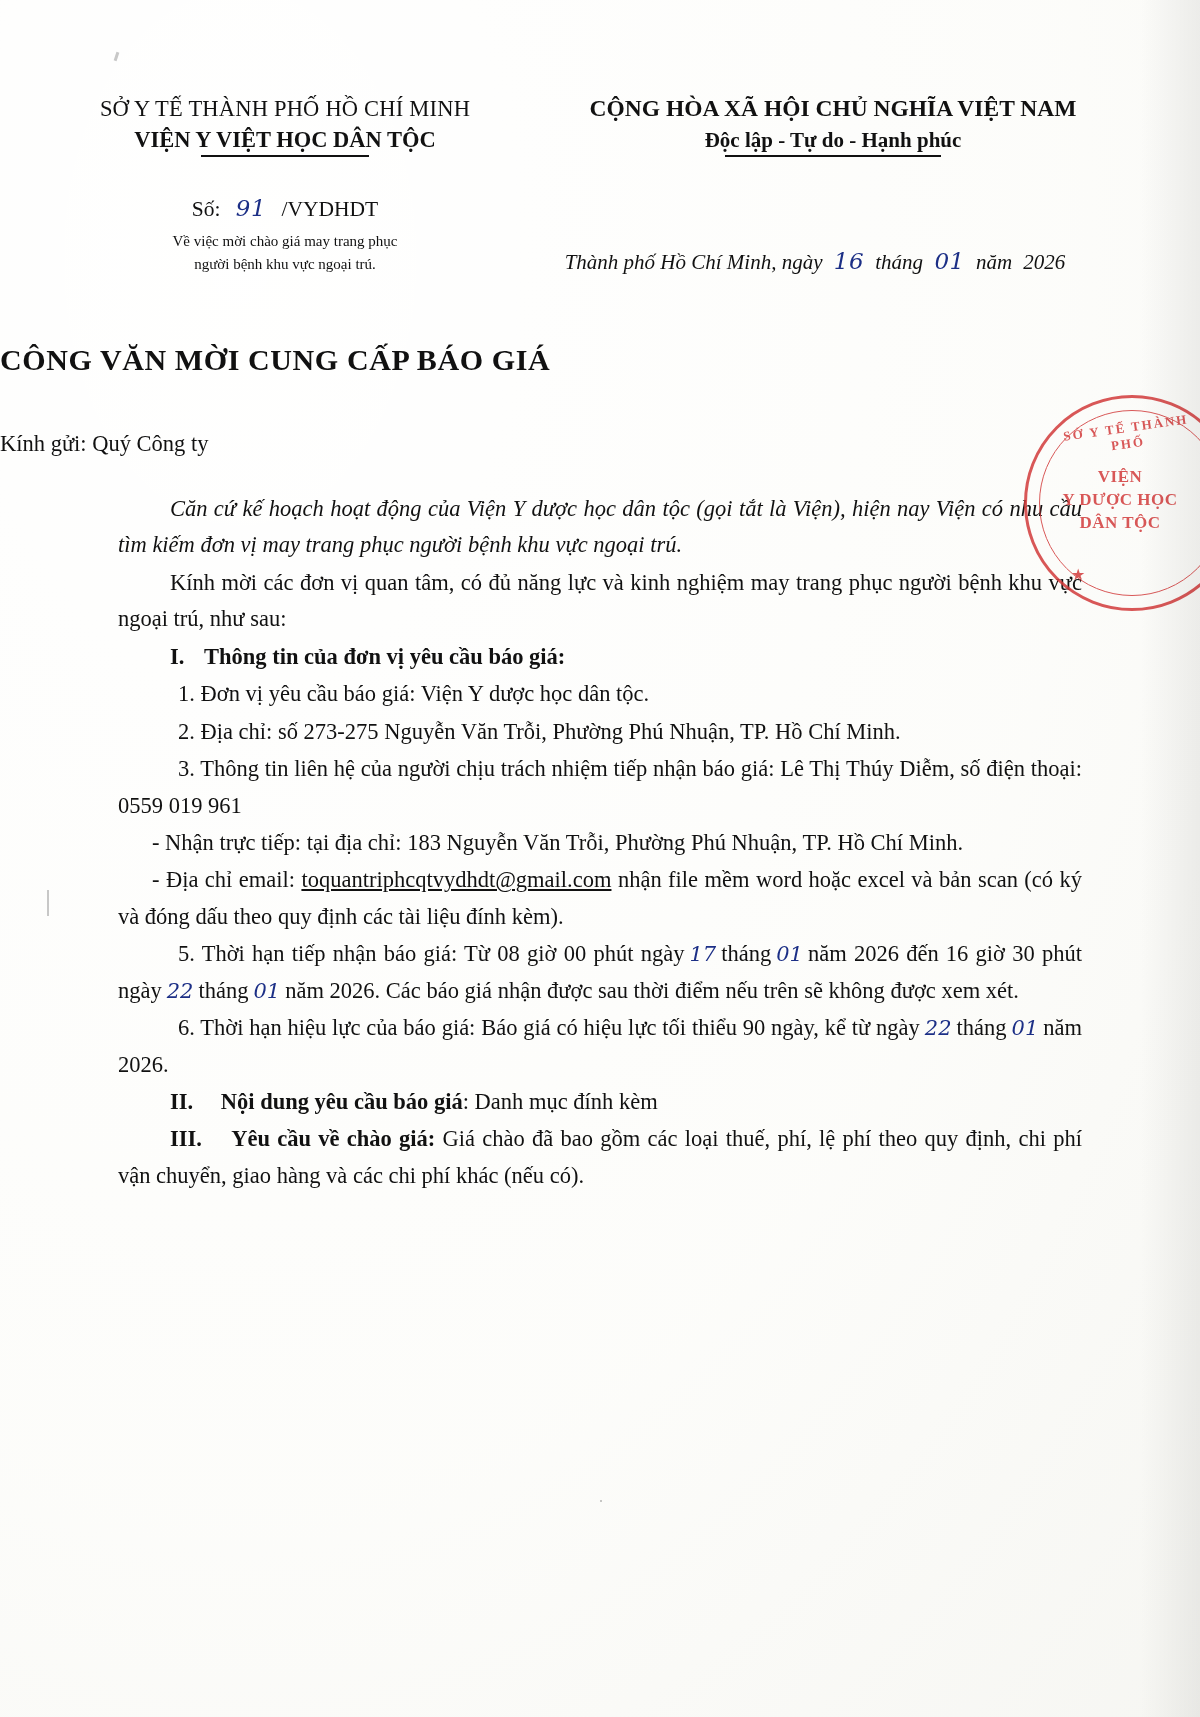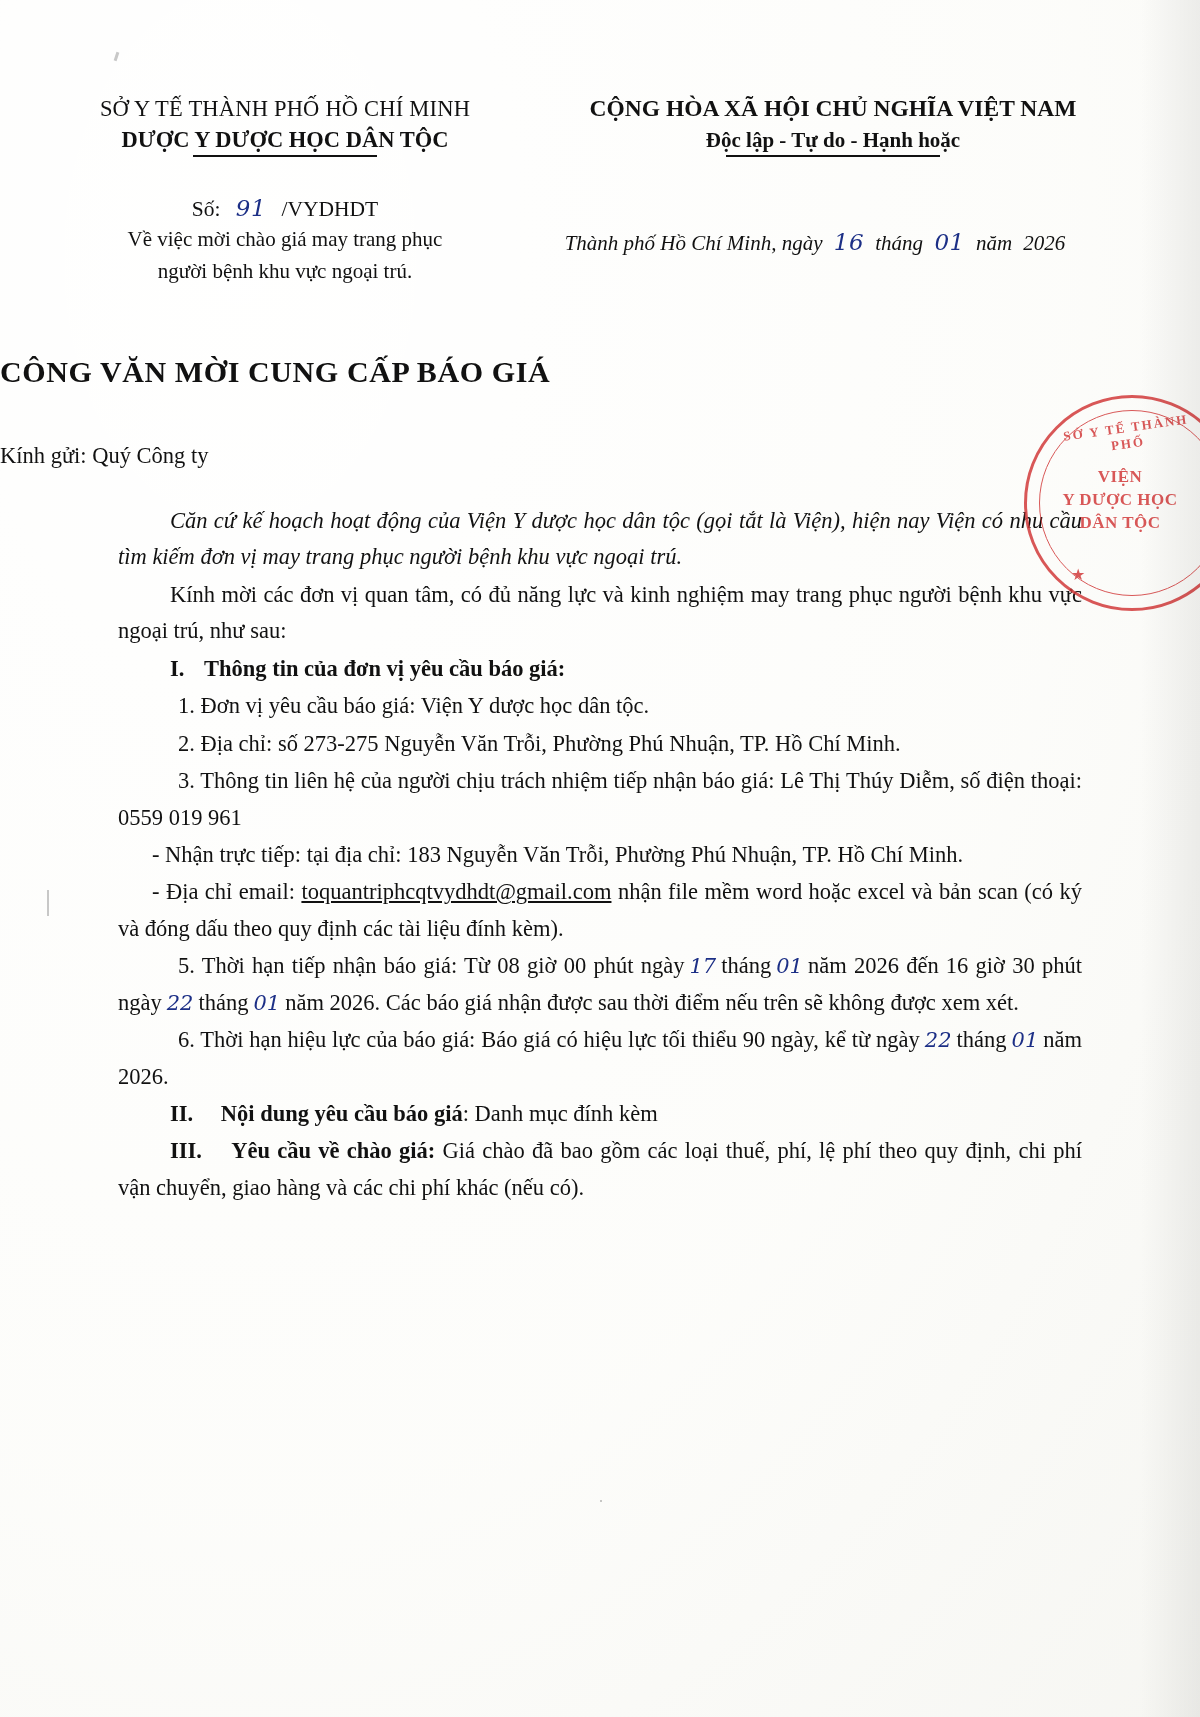--- a/index.html
+++ b/index.html
@@ -95,21 +95,21 @@
     right: 8%;
     bottom: -4px;
     height: 1.6px;
     background: #111;
   }
 
   
   .meta-row {
     display: flex;
     padding: 42px 70px 0 70px;
-    align-items: center;
+    align-items: flex-end;
   }
   .meta-left {
     width: 430px;
     text-align: center;
   }
   .meta-right {
     flex: 1;
     text-align: center;
     font-style: italic;
     font-size: 21px;
@@ -126,23 +126,23 @@
     font-size: 23px;
     letter-spacing: 0.5px;
   }
   .hand-sm {
     font-family: "DejaVu Serif", serif;
     font-style: italic;
     color: #1c2f86;
     font-size: 21px;
   }
   .subject {
-    font-size: 21px;
+    font-size: 15px;
     line-height: 1.5;
-    margin-top: 2px;
+    margin-top: 8px;
   }
 
   
   .doc-title {
     text-align: left;
     font-size: 30px;
     font-weight: bold;
     letter-spacing: 0.6px;
     margin-top: 68px;
   }
@@ -249,25 +249,25 @@
 
   <div class="speck" style="left:115px;top:52px;width:3px;height:9px;transform:rotate(18deg);"></div>
   <div class="speck" style="left:47px;top:890px;width:2px;height:26px;"></div>
   <div class="speck" style="left:600px;top:1500px;width:2px;height:2px;"></div>
 
   <div class="content">
 
     <div class="header">
       <div class="header-left">
         <div class="org-line1">SỞ Y TẾ THÀNH PHỐ HỒ CHÍ MINH</div>
-        <div class="org-line2">DƯỢC Y DƯỢC HỌC DÂN TỘC</div>
+        <div class="org-line2">VIỆN Y VIỆT HỌC DÂN TỘC</div>
       </div>
       <div class="header-right">
         <div class="nation-line1">CỘNG HÒA XÃ HỘI CHỦ NGHĨA VIỆT NAM</div>
-        <div class="nation-line2">Độc lập - Tự do - Hạnh hoặc</div>
+        <div class="nation-line2">Độc lập - Tự do - Hạnh phúc</div>
       </div>
     </div>
 
     <div class="meta-row">
       <div class="meta-left">
         <div class="so-line">
           <span>Số:</span>
           <span class="hand" style="padding:0 10px;">91</span>
           <span>/VYDHDT</span>
         </div>

